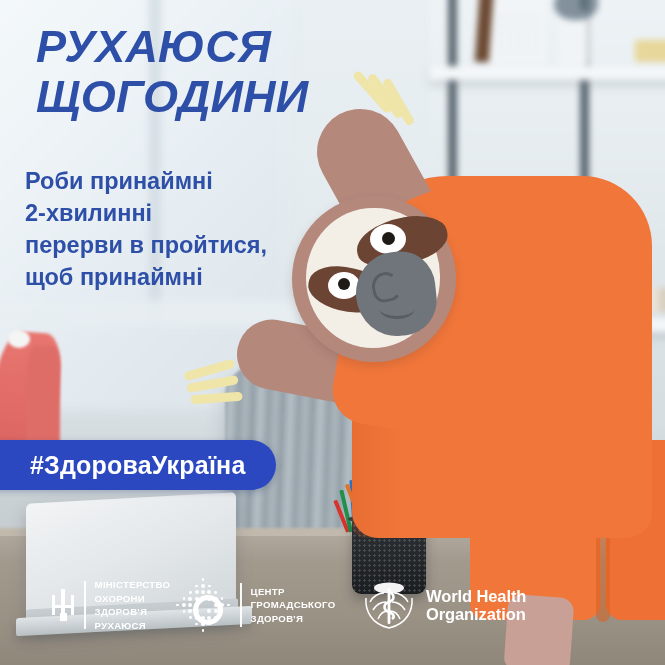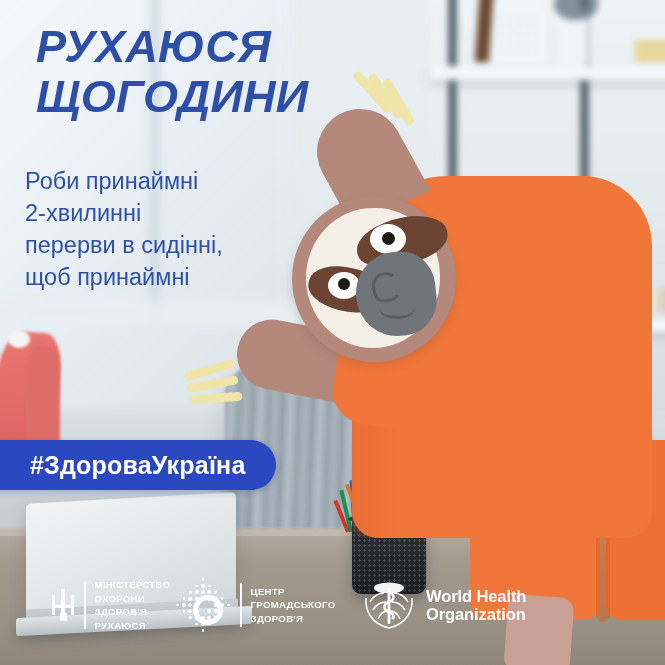--- a/index.html
+++ b/index.html
@@ -279,21 +279,21 @@
 
   
   .headline{
     position:absolute;left:36px;top:22px;width:370px;
     color:#2e4fa8;font-weight:700;font-size:45px;line-height:1.12;
     letter-spacing:.2px;
   }
   .headline div{white-space:nowrap;font-style:italic;}
   .subtext{
     position:absolute;left:25px;top:166px;width:310px;
-    color:#2e4fa8;font-weight:400;font-size:23.5px;line-height:1.36;
+    color:#2e4fa8;font-weight:700;font-size:23.5px;line-height:1.36;
   }
   .subtext div{white-space:nowrap;}
 
   .pill{
     position:absolute;left:-40px;top:440px;
     height:50px;padding:0 30px 0 70px;
     background:#2b48c0;border-radius:26px;
     display:flex;align-items:center;
     box-shadow:0 2px 6px rgba(25,40,110,.25);
   }
@@ -448,21 +448,21 @@
   </div>
 
   <div class="headline">
     <div>РУХАЮСЯ</div>
     <div>ЩОГОДИНИ</div>
   </div>
 
   <div class="subtext">
     <div>Роби принаймні</div>
     <div>2-хвилинні</div>
-    <div>перерви в сидінні,</div>
+    <div>перерви в пройтися,</div>
     <div>щоб принаймні</div>
   </div>
 
   <div class="pill">
     <span>#ЗдороваУкраїна</span>
   </div>
 
   <div class="logos">
 
     <div class="logo logo-moh">

